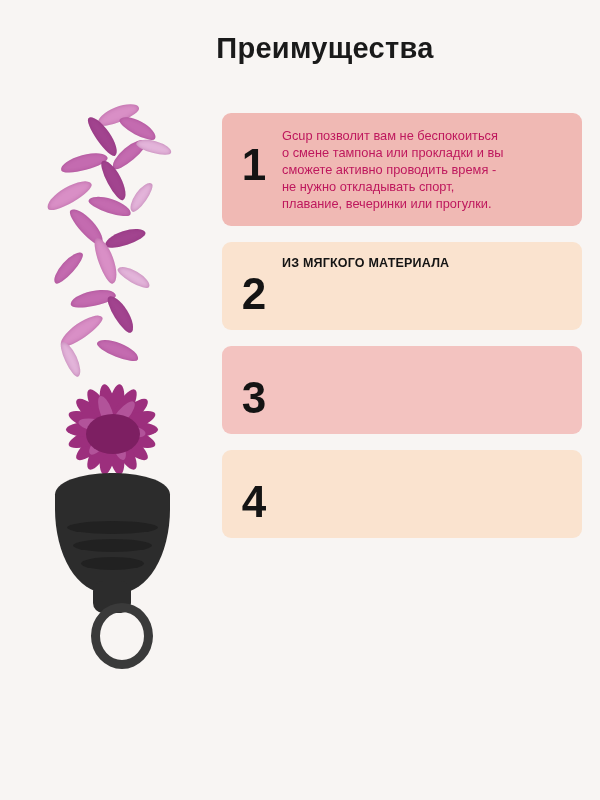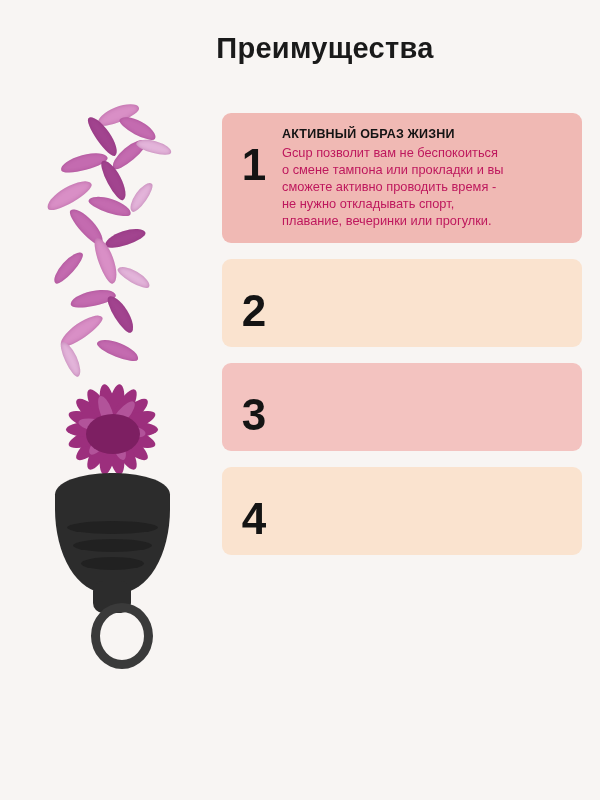--- a/index.html
+++ b/index.html
@@ -237,32 +237,32 @@
       <div class="cup-stem"></div>
       <div class="cup-ring"></div>
     </div>
   </div>
 
   <div class="cards">
 
     <div class="card card-1">
       <div class="num">1</div>
       <div class="body">
-        <div class="head">АКТИВНЫЙ ОБРАЗ ЖИЗНИ</div>
         <div class="text">Gcup позволит вам не беспокоиться
 о смене тампона или прокладки и вы
 сможете активно проводить время -
 не нужно откладывать спорт,
 плавание, вечеринки или прогулки.</div>
       </div>
     </div>
 
     <div class="card card-2">
       <div class="num">2</div>
       <div class="body">
+        <div class="head">ИЗ МЯГКОГО МАТЕРИАЛА</div>
       </div>
     </div>
 
     <div class="card card-3">
       <div class="num">3</div>
       <div class="body">
       </div>
     </div>
 
     <div class="card card-4">

